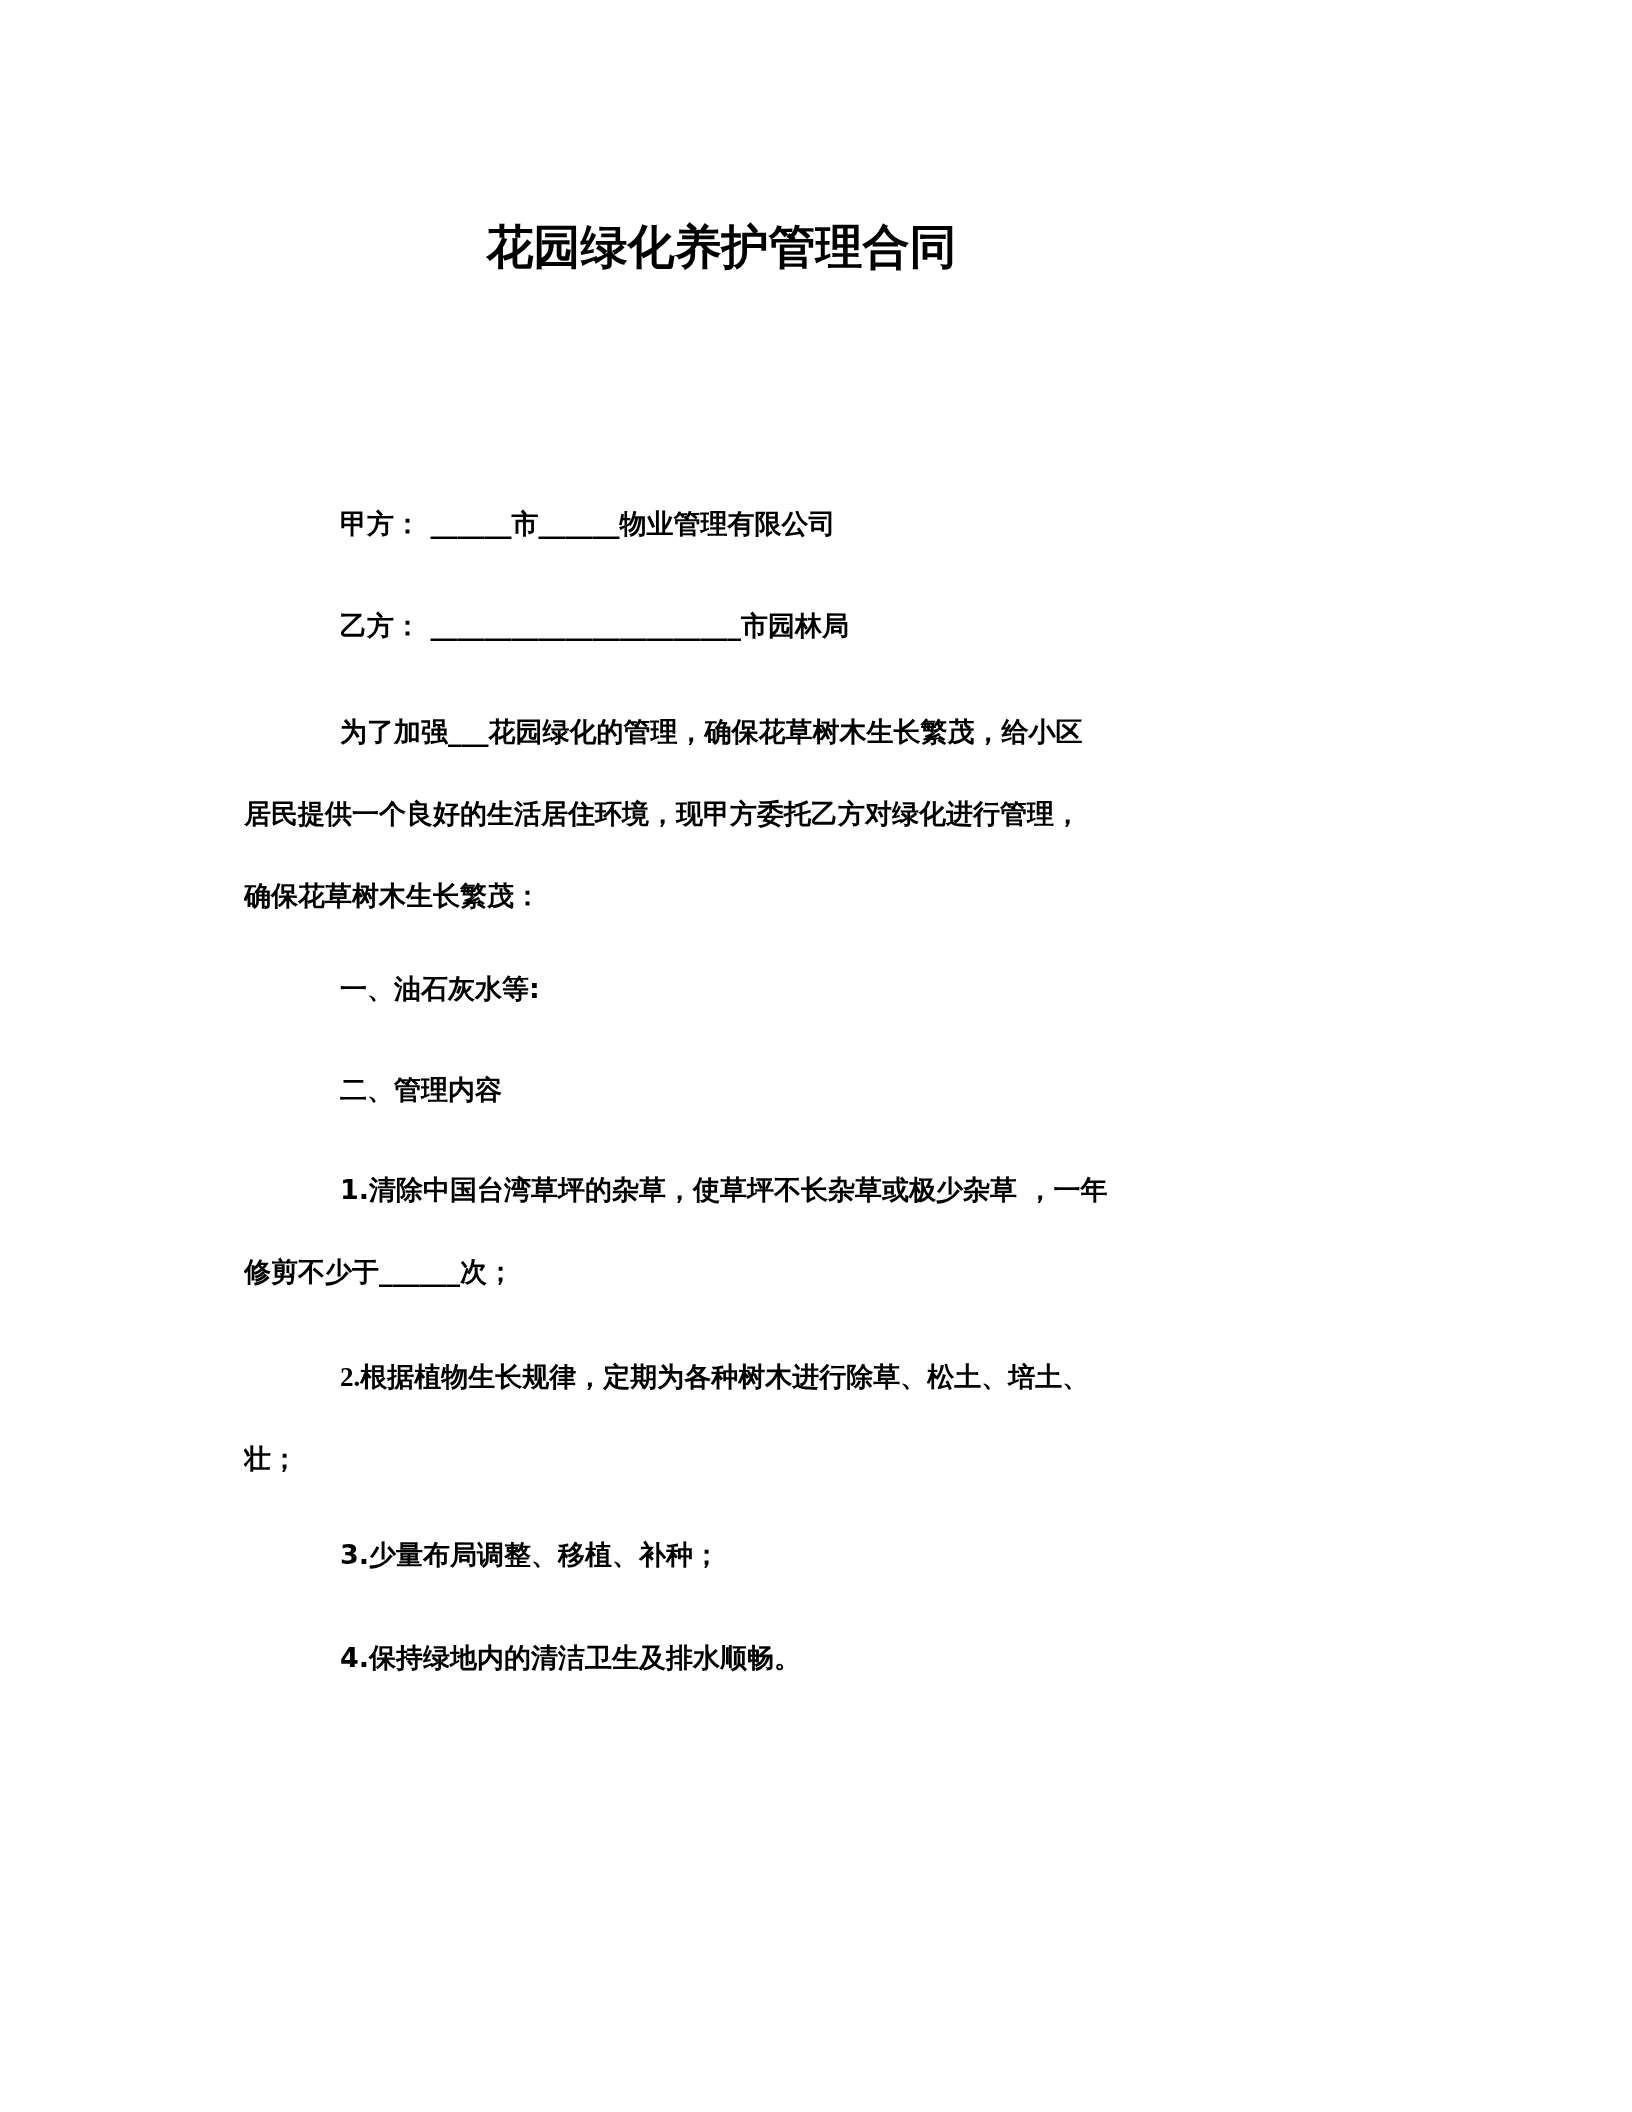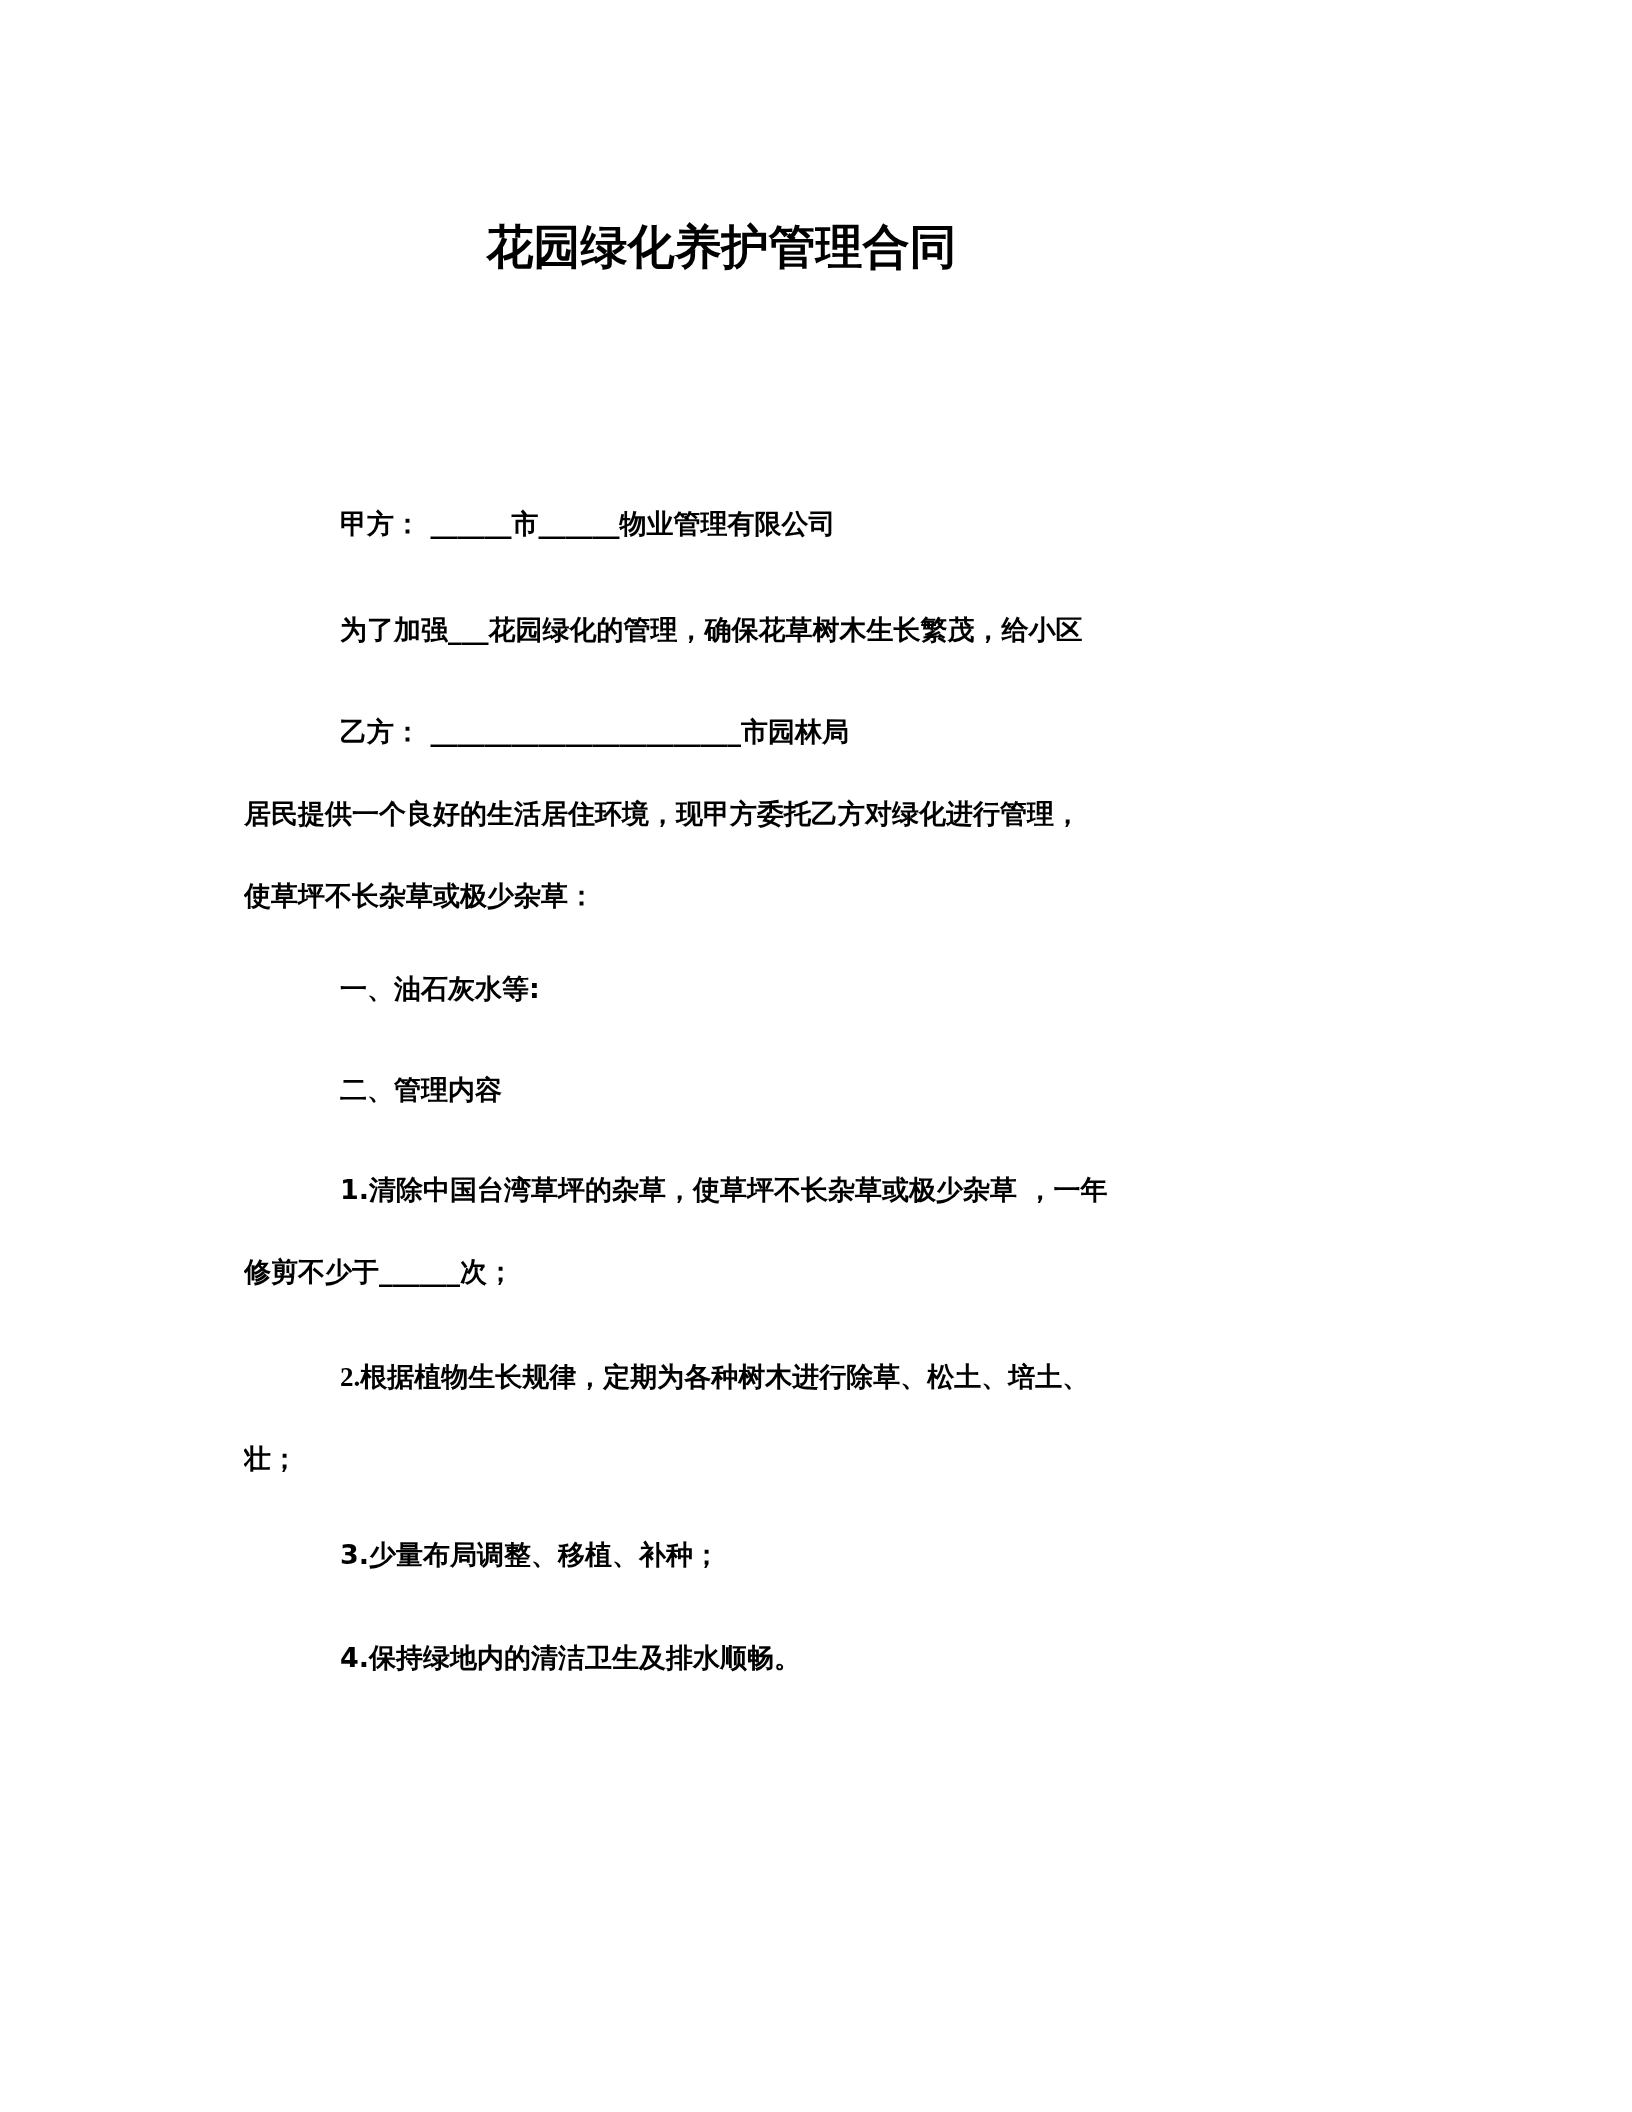--- a/index.html
+++ b/index.html
@@ -47,27 +47,27 @@
 </style>
 </head>
 <body>
 
 <div class="page">
 
   <div class="doc-title">花园绿化养护管理合同</div>
 
   <div class="line indent mt-204">甲方： ______市______物业管理有限公司</div>
 
+  <div class="line indent mt-20">乙方： _______________________市园林局</div>
+
   <div class="line indent mt-24">为了加强___花园绿化的管理，确保花草树木生长繁茂，给小区</div>
-
-  <div class="line indent mt-20">乙方： _______________________市园林局</div>
 
   <div class="line">居民提供一个良好的生活居住环境，现甲方委托乙方对绿化进行管理，</div>
 
-  <div class="line">使草坪不长杂草或极少杂草：</div>
+  <div class="line">确保花草树木生长繁茂：</div>
 
   <div class="line indent mt-11">一、油石灰水等:</div>
 
 
   <div class="line indent mt-19">二、管理内容</div>
 
   <div class="line indent mt-18">1.清除中国台湾草坪的杂草，使草坪不长杂草或极少杂草 ，一年</div>
 
   <div class="line">修剪不少于______次；</div>
 

